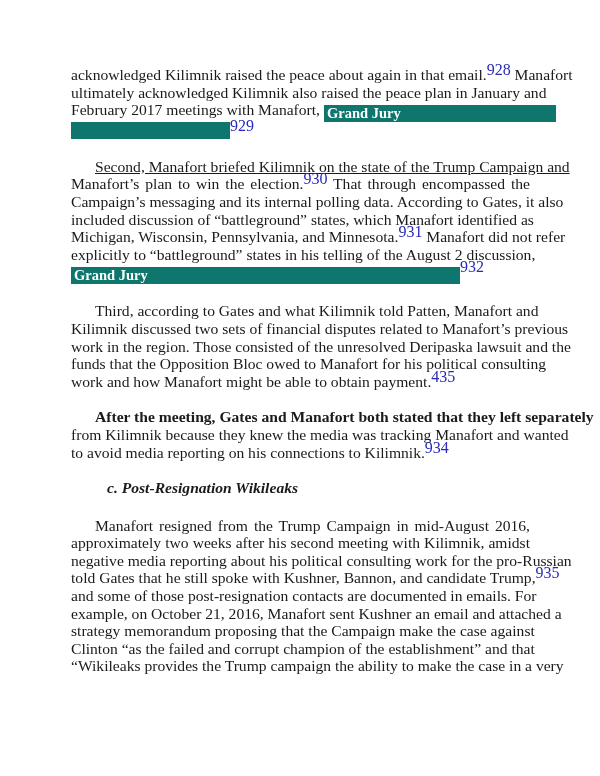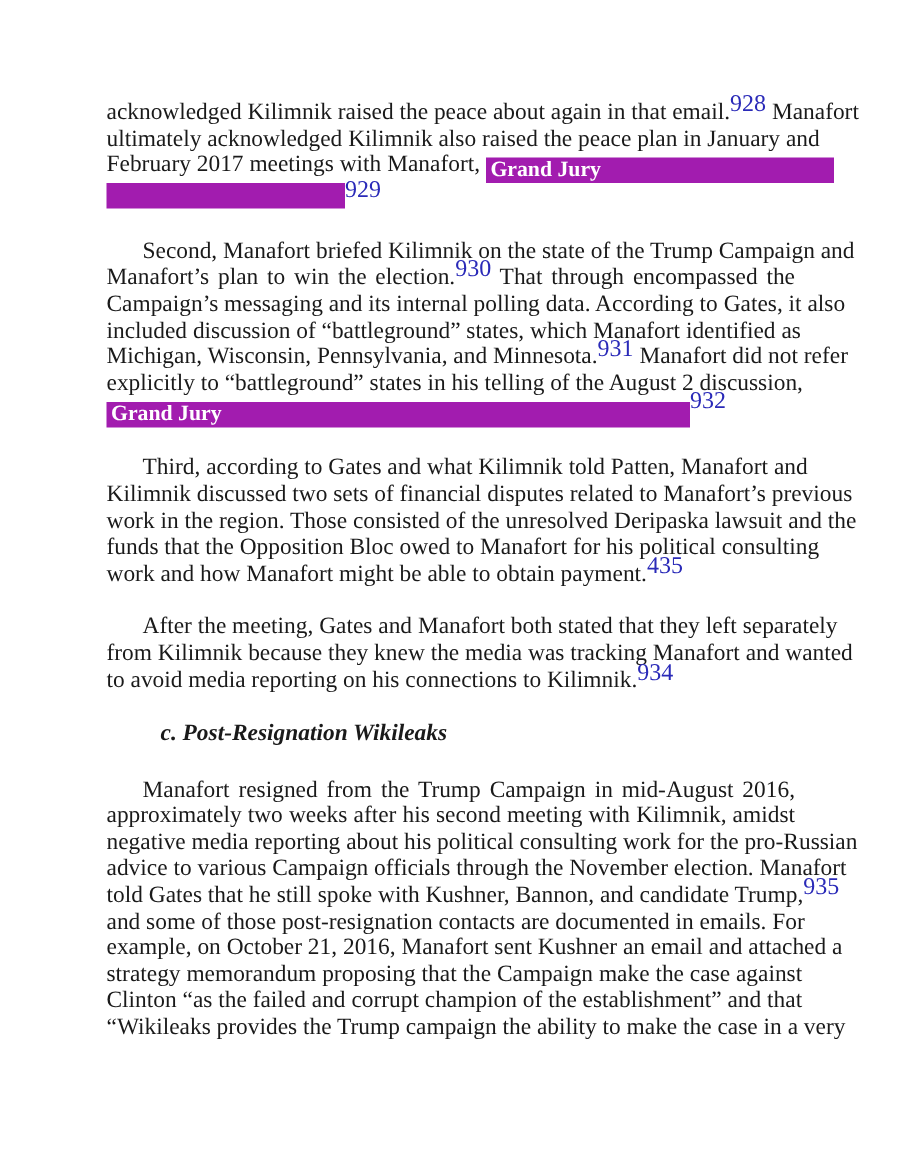--- a/index.html
+++ b/index.html
@@ -29,21 +29,21 @@
     text-indent: 0;
   }
   .fn {
     color: #2a2ab8;
     font-size: 16px;
     vertical-align: 5px;
     line-height: 0;
   }
   .redact-block {
     display: inline-block;
-    background: #a21caf;
+    background: #0f766e;
     color: #ffffff;
     font-weight: bold;
     font-size: 14.5px;
     height: 17px;
     line-height: 17px;
     padding: 0 3px;
     vertical-align: -3px;
     box-sizing: border-box;
   }
   .line {
@@ -69,50 +69,49 @@
 <div class="page">
 
   <div class="para">
     <span class="line"><span>acknowledged Kilimnik raised the peace about again in that email.</span><span class="fn">928</span><span> Manafort</span></span>
     <span class="line">ultimately acknowledged Kilimnik also raised the peace plan in January and</span>
     <span class="line last" style="text-align-last:left;"><span>February 2017 meetings with Manafort,</span> <span class="redact-block" style="width:232px;"><span>Grand Jury</span></span></span>
     <span class="line last"><span class="redact-block" style="width:159px;"></span><span class="fn">929</span></span>
   </div>
 
   <div class="para">
-    <span class="line" style="padding-left:24px;">Second, Manafort briefed Kilimnik on the state of the Trump Campaign and</span>
+    <span class="line" style="padding-left:24px;text-decoration:underline;">Second, Manafort briefed Kilimnik on the state of the Trump Campaign and</span>
     <span class="line"><span>Manafort’s plan to win the election.</span><span class="fn">930</span><span> That through encompassed the</span></span>
     <span class="line">Campaign’s messaging and its internal polling data. According to Gates, it also</span>
     <span class="line">included discussion of “battleground” states, which Manafort identified as</span>
     <span class="line"><span>Michigan, Wisconsin, Pennsylvania, and Minnesota.</span><span class="fn">931</span><span> Manafort did not refer</span></span>
     <span class="line">explicitly to “battleground” states in his telling of the August 2 discussion,</span>
     <span class="line last"><span class="redact-block" style="width:389px;"><span>Grand Jury</span></span><span class="fn">932</span></span>
   </div>
 
   <div class="para">
     <span class="line" style="padding-left:24px;font-family:Liberation Serif, serif;">Third, according to Gates and what Kilimnik told Patten, Manafort and</span>
     <span class="line">Kilimnik discussed two sets of financial disputes related to Manafort’s previous</span>
     <span class="line">work in the region. Those consisted of the unresolved Deripaska lawsuit and the</span>
     <span class="line">funds that the Opposition Bloc owed to Manafort for his political consulting</span>
     <span class="line last"><span>work and how Manafort might be able to obtain payment.</span><span class="fn">435</span></span>
   </div>
 
   <div class="para">
-    <span class="line" style="padding-left:24px;">After the meeting, Gates and Manafort both stated that they left separately</span>
+    <span class="line" style="padding-left:24px;font-weight:bold;">After the meeting, Gates and Manafort both stated that they left separately</span>
     <span class="line">from Kilimnik because they knew the media was tracking Manafort and wanted</span>
     <span class="line last"><span>to avoid media reporting on his connections to Kilimnik.</span><span class="fn">934</span></span>
   </div>
 
   <div class="heading">c. Post-Resignation Wikileaks</div>
 
   <div class="para">
     <span class="line" style="padding-left:24px;">Manafort resigned from the Trump Campaign in mid-August 2016,</span>
     <span class="line">approximately two weeks after his second meeting with Kilimnik, amidst</span>
     <span class="line">negative media reporting about his political consulting work for the pro-Russian</span>
-    <span class="line">advice to various Campaign officials through the November election. Manafort</span>
     <span class="line"><span>told Gates that he still spoke with Kushner, Bannon, and candidate Trump,</span><span class="fn">935</span></span>
     <span class="line">and some of those post-resignation contacts are documented in emails. For</span>
     <span class="line">example, on October 21, 2016, Manafort sent Kushner an email and attached a</span>
     <span class="line">strategy memorandum proposing that the Campaign make the case against</span>
     <span class="line">Clinton “as the failed and corrupt champion of the establishment” and that</span>
     <span class="line">“Wikileaks provides the Trump campaign the ability to make the case in a very</span>
   </div>
 
 </div>
 

